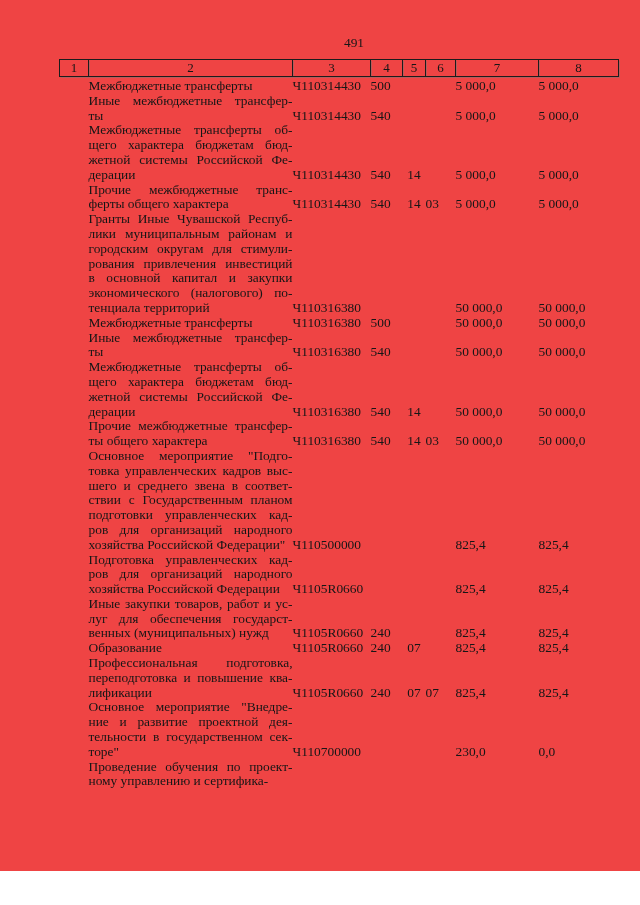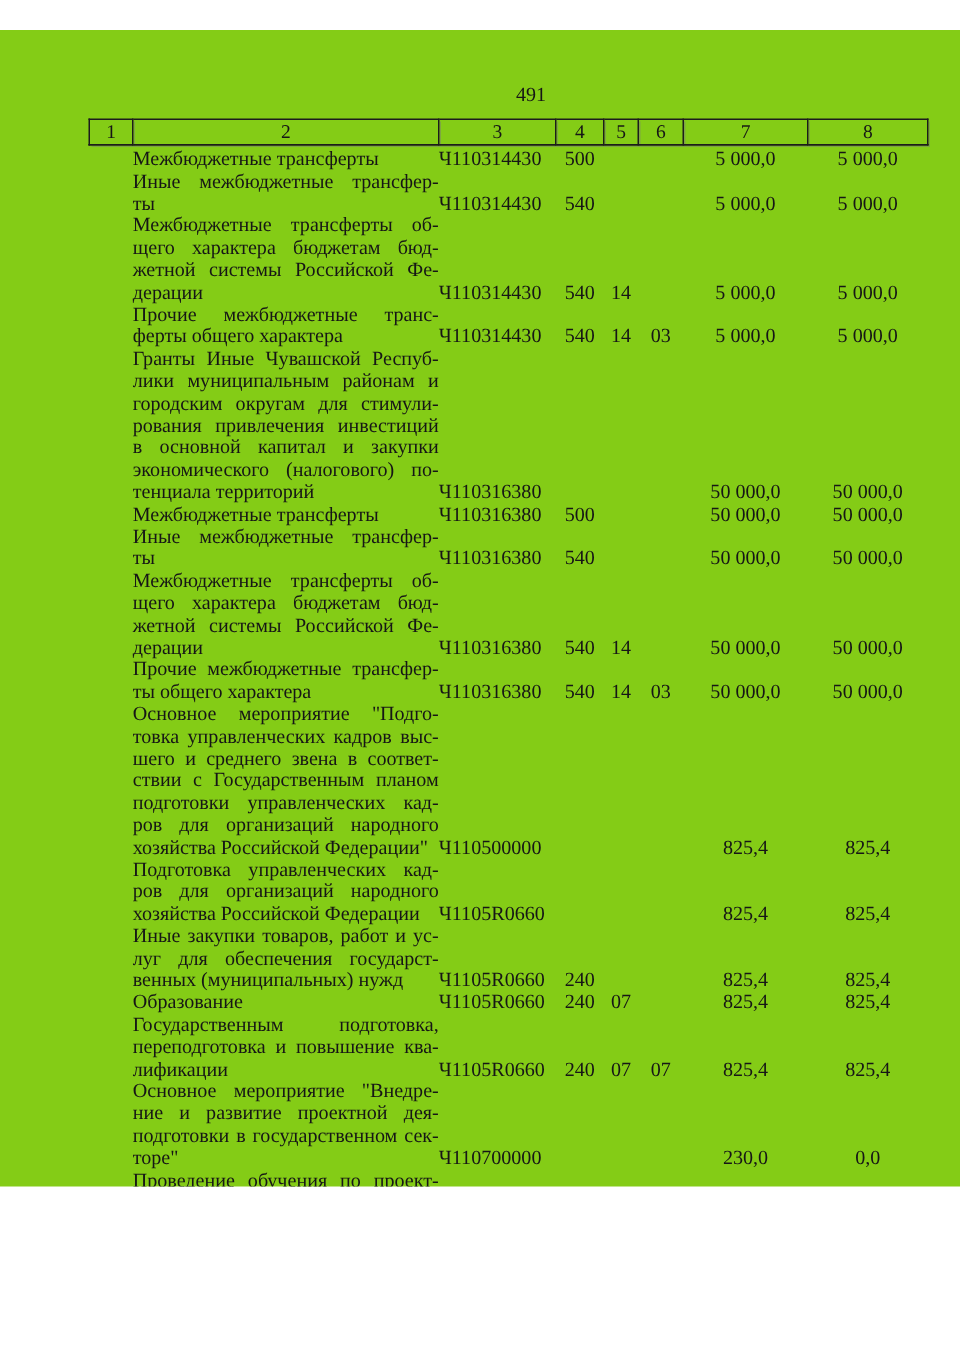--- a/index.html
+++ b/index.html
@@ -4,24 +4,23 @@
 <style>
   html, body { margin: 0; padding: 0; }
   body {
     width: 640px; height: 905px;
     background: #ffffff;
     font-family: "Liberation Serif", "DejaVu Serif", serif;
     color: #161616;
   }
   .page {
     position: relative;
-    width: 640px; height: 771px;
+    width: 640px; height: 871px;
     overflow: hidden;
-    background: #84cc16;
-    margin-top: 20px;
+    background: #ef4444;
   }
   .pageno {
     position: absolute;
     top: 36px; left: 354px;
     transform: translateX(-50%);
     font-size: 13.4px;
     line-height: 14px;
   }
   table.btable {
     position: absolute;
@@ -50,24 +49,24 @@
   td.c2 { padding-left: 4px; }
   td.c2 .line {
     text-align: justify;
     text-align-last: justify;
   }
   td.c2 .line.last {
     text-align: left;
     text-align-last: left;
   }
   td.c3 { padding-left: 3px; white-space: nowrap; }
-  td.c4 { text-align: center; padding-left: 5px; }
+  td.c4 { padding-left: 5px; }
   td.c5 { text-align: center; padding-left: 3px; }
-  td.c6 { text-align: center; padding-left: 6px; }
-  td.c7, td.c8 { text-align: center; white-space: nowrap; }
+  td.c6 { text-align: left; padding-left: 6px; }
+  td.c7, td.c8 { text-align: left; white-space: nowrap; }
   td.c7 { padding-right: 5px; }
   td.c8 { padding-right: 6px; }
 </style>
 </head>
 <body>
 
 <div class="page">
   <div class="pageno">491</div>
 
   <table class="btable">
@@ -272,37 +271,37 @@
           <td class="c3">Ч1105R0660</td>
           <td class="c4">240</td>
           <td class="c5">07</td>
           <td class="c6"></td>
           <td class="c7">825,4</td>
           <td class="c8">825,4</td>
         </tr>
         <tr>
           <td class="c1"></td>
           <td class="c2">
-            <div class="line">Государственным подготовка,</div>
+            <div class="line">Профессиональная подготовка,</div>
             <div class="line">переподготовка и повышение ква-</div>
             <div class="line last">лификации</div>
           </td>
           <td class="c3">Ч1105R0660</td>
           <td class="c4">240</td>
           <td class="c5">07</td>
           <td class="c6">07</td>
           <td class="c7">825,4</td>
           <td class="c8">825,4</td>
         </tr>
         <tr>
           <td class="c1"></td>
           <td class="c2">
             <div class="line">Основное мероприятие "Внедре-</div>
             <div class="line">ние и развитие проектной дея-</div>
-            <div class="line">подготовки в государственном сек-</div>
+            <div class="line">тельности в государственном сек-</div>
             <div class="line last">торе"</div>
           </td>
           <td class="c3">Ч110700000</td>
           <td class="c4"></td>
           <td class="c5"></td>
           <td class="c6"></td>
           <td class="c7">230,0</td>
           <td class="c8">0,0</td>
         </tr>
         <tr>

